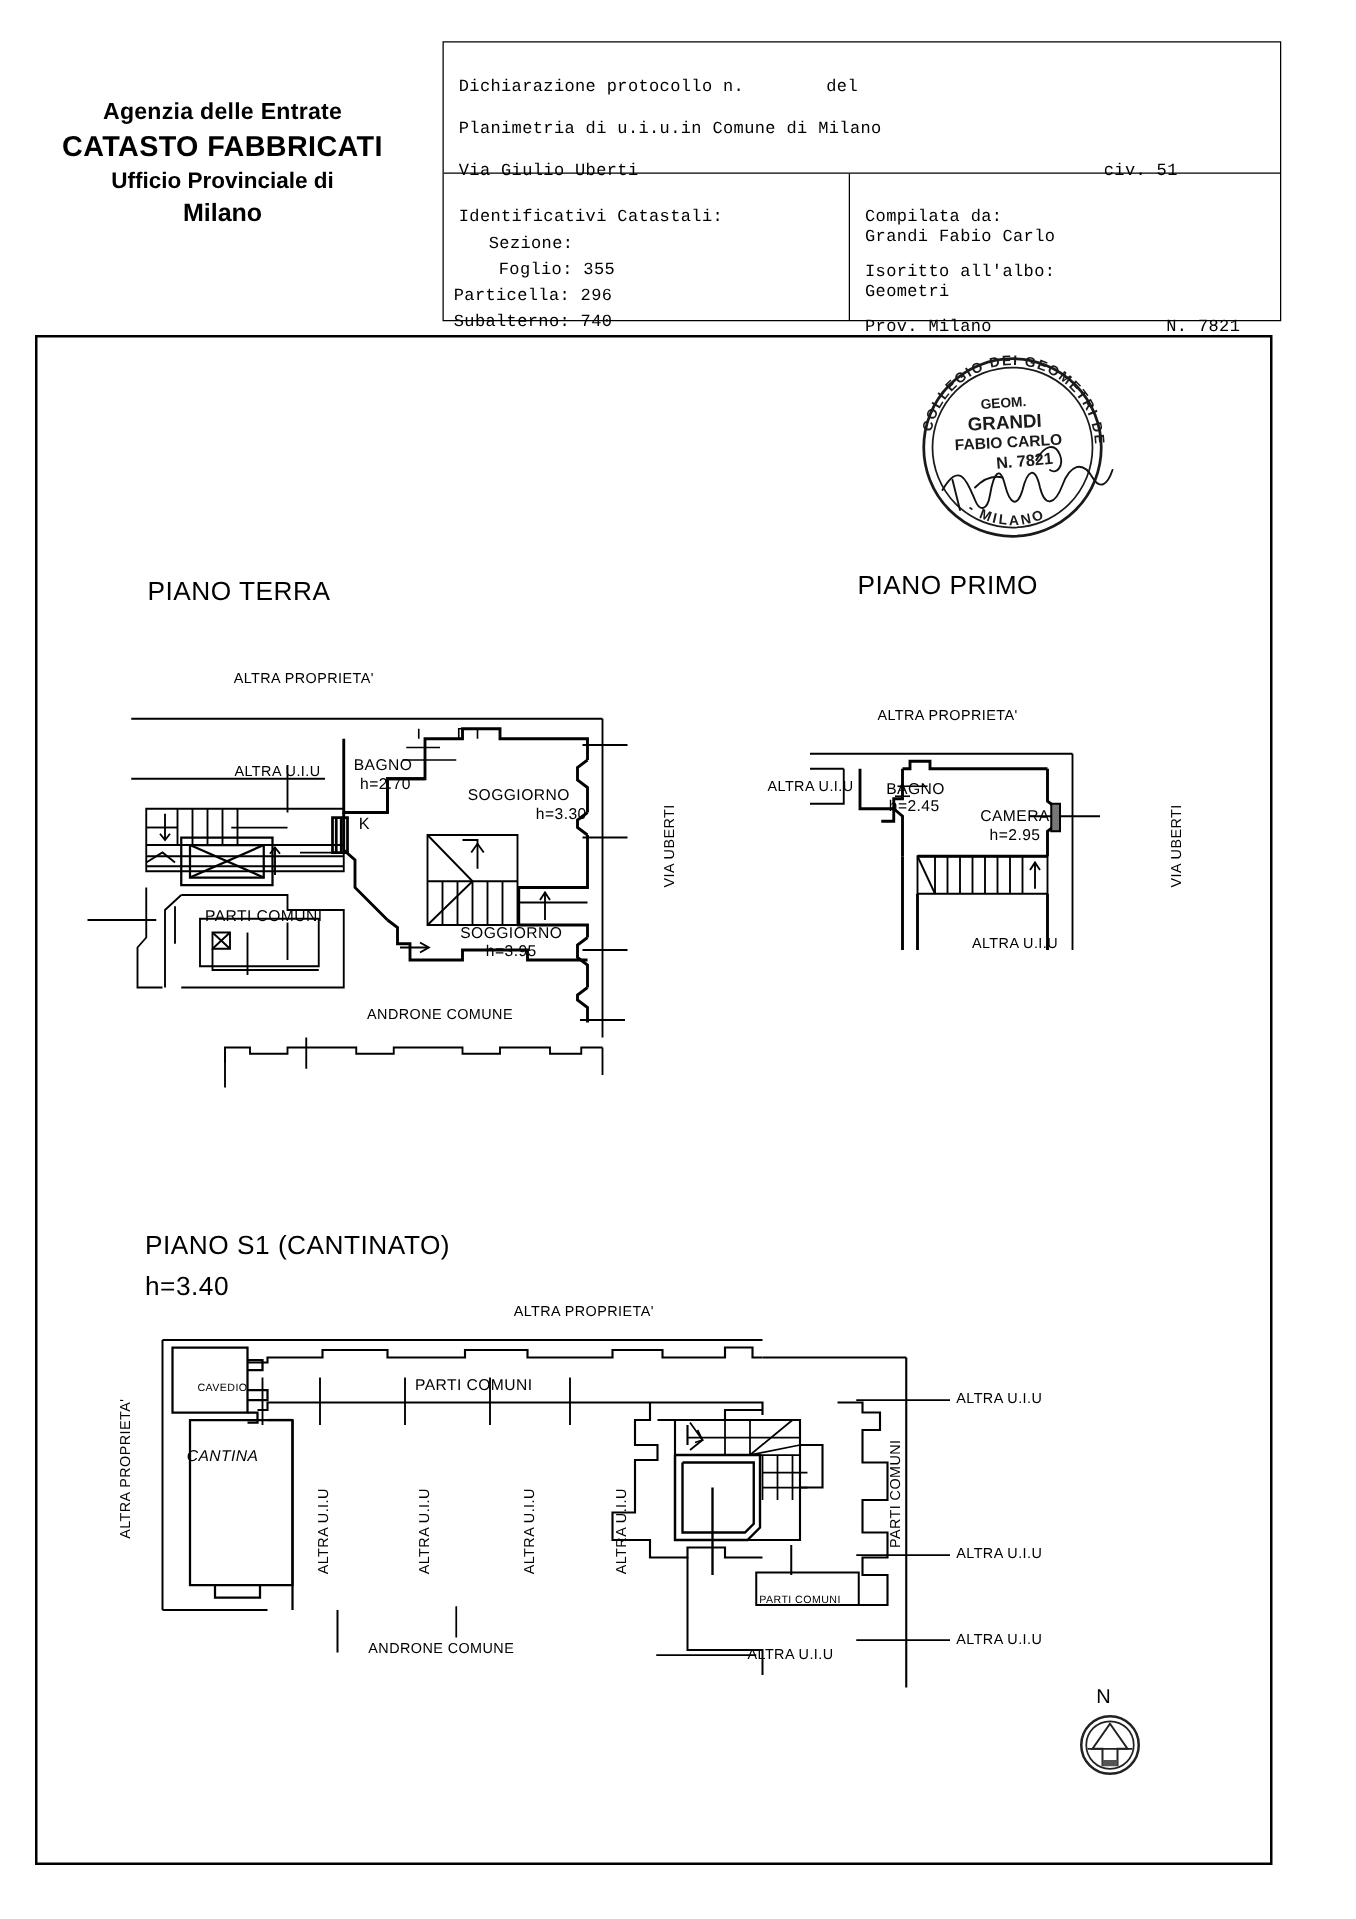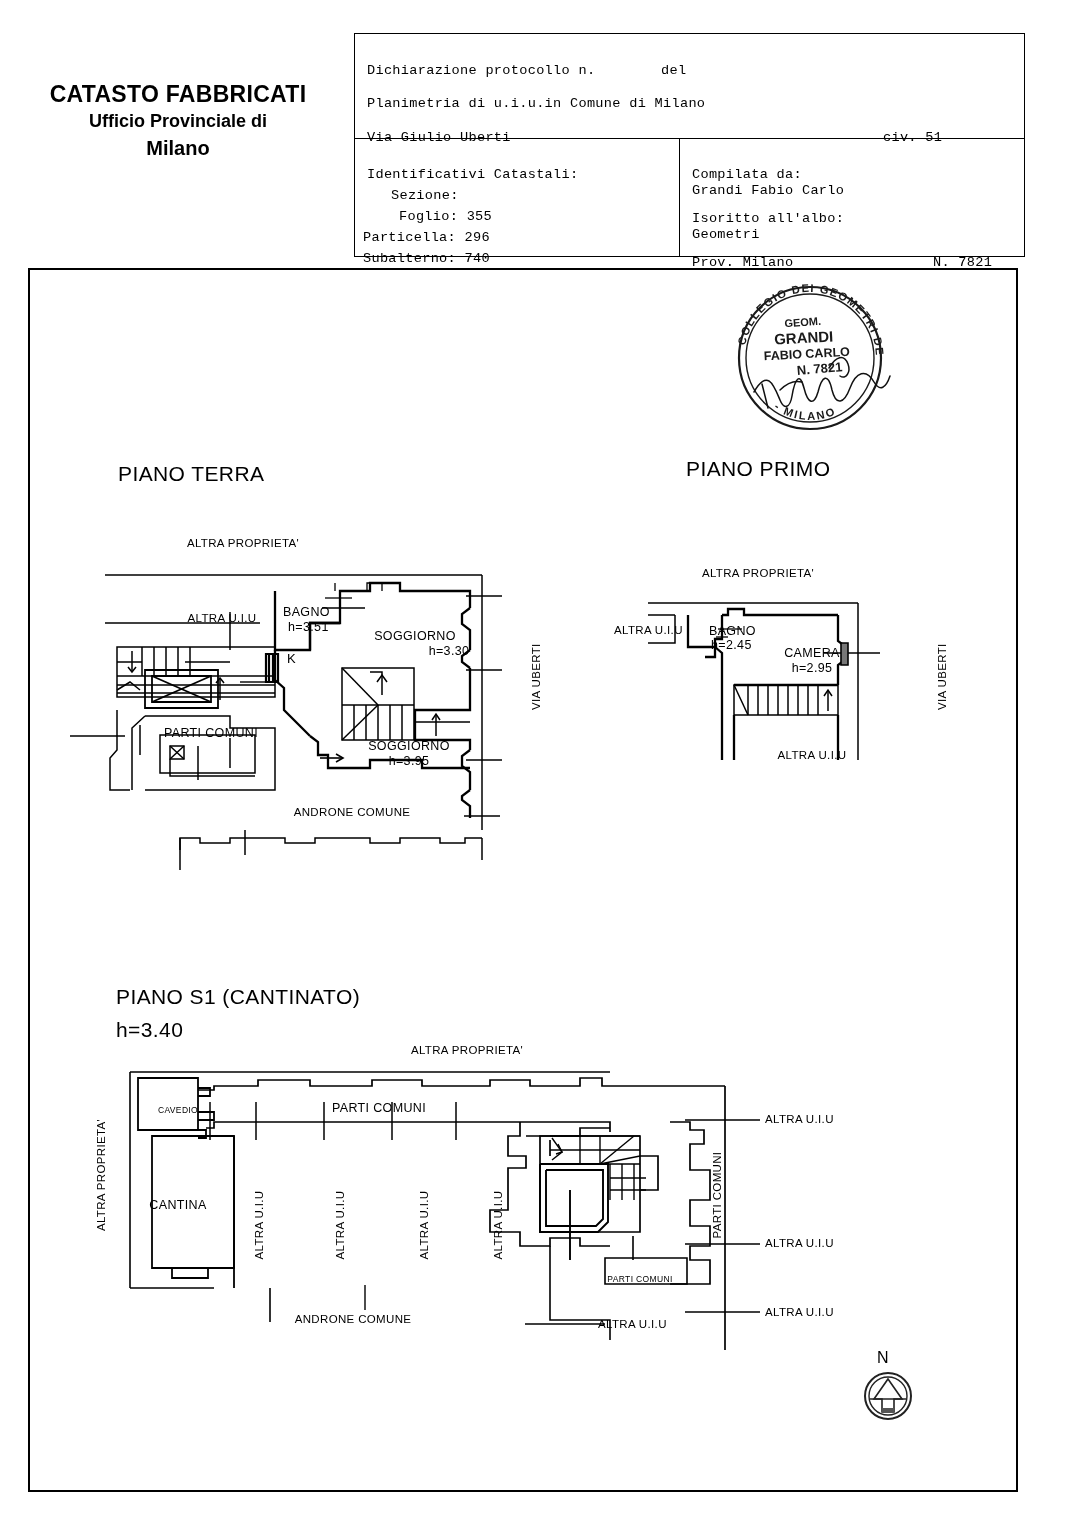--- a/index.html
+++ b/index.html
@@ -161,20 +161,21 @@
   svg.plan line, svg.plan polyline, svg.plan path, svg.plan rect, svg.plan polygon {
     vector-effect: non-scaling-stroke;
   }
 </style>
 </head>
 <body>
 
 <div id="page">
 
   <div class="agency-block">
+    <div class="agency-l1">Agenzia delle Entrate</div>
     <div class="agency-l2">CATASTO FABBRICATI</div>
     <div class="agency-l3">Ufficio Provinciale di</div>
     <div class="agency-l4">Milano</div>
   </div>
 
 
   <div class="hdr-table">
     <div class="hdr-top">
       <span class="hrow" style="left:12px; top:9px;">Dichiarazione protocollo n.</span>
       <span class="hrow" style="left:306px; top:9px;">del</span>
@@ -234,21 +235,21 @@
         <path d="M105,96 C112,84 120,82 124,92 C127,100 122,108 116,104"></path>
       </g>
     </svg>
   </div>
 
   <div class="floor-title" style="left:118px; top:462px;">PIANO TERRA</div>
 
   <div class="lbl ctr" style="left:243px; top:537px;">ALTRA PROPRIETA'</div>
   <div class="lbl ctr" style="left:222px; top:612px;">ALTRA U.I.U</div>
   <div class="lbl mid" style="left:283px; top:605px;">BAGNO</div>
-  <div class="lbl mid" style="left:288px; top:620px;">h=3.51</div>
+  <div class="lbl mid" style="left:288px; top:620px;">h=2.70</div>
   <div class="lbl big" style="left:287px; top:651px;">K</div>
   <div class="lbl ctr mid" style="left:415px; top:629px;">SOGGIORNO</div>
   <div class="lbl ctr mid" style="left:437px; top:644px;margin-left:12px;">h=3.30</div>
   <div class="lbl ctr mid" style="left:409px; top:739px;">SOGGIORNO</div>
   <div class="lbl ctr mid" style="left:409px; top:754px;">h=3.95</div>
   <div class="lbl ctr mid" style="left:211px; top:726px;">PARTI COMUNI</div>
   <div class="lbl ctr" style="left:352px; top:806px;">ANDRONE COMUNE</div>
   <div class="lbl rot90" style="left:530px; top:710px;">VIA UBERTI</div>
 
   <svg class="plan" style="left:70px; top:550px;" width="480" height="320" viewBox="0 0 480 320">
@@ -442,21 +443,21 @@
       <rect x="231" y="58" width="7" height="22" fill="#777" stroke="#000"></rect>
     </g>
   </svg>
 
   <div class="floor-title" style="left:116px; top:985px;">PIANO S1 (CANTINATO)</div>
   <div class="floor-title" style="left:116px; top:1018px;">h=3.40</div>
 
   <div class="lbl ctr" style="left:467px; top:1044px;">ALTRA PROPRIETA'</div>
   <div class="lbl rot90c" style="left:95px; top:1175px;">ALTRA PROPRIETA'</div>
   <div class="lbl tiny ctr" style="left:160px; top:1105px;padding-left:36px;">CAVEDIO</div>
-  <div class="lbl ctr mid" style="left:178px; top:1198px;">CANTINA</div>
+  <div class="lbl ctr mid" style="left:178px; top:1158px;font-style:italic;">CANTINA</div>
   <div class="lbl ctr mid" style="left:379px; top:1101px;">PARTI COMUNI</div>
   <div class="lbl rot90c" style="left:711px; top:1195px;">PARTI COMUNI</div>
   <div class="lbl tiny ctr" style="left:640px; top:1274px;">PARTI COMUNI</div>
 
   <div class="lbl rot90c" style="left:253px; top:1225px;">ALTRA U.I.U</div>
   <div class="lbl rot90c" style="left:334px; top:1225px;">ALTRA U.I.U</div>
   <div class="lbl rot90c" style="left:418px; top:1225px;">ALTRA U.I.U</div>
   <div class="lbl rot90c" style="left:492px; top:1225px;">ALTRA U.I.U</div>
 
   <div class="lbl" style="left:765px; top:1113px;">ALTRA U.I.U</div>

